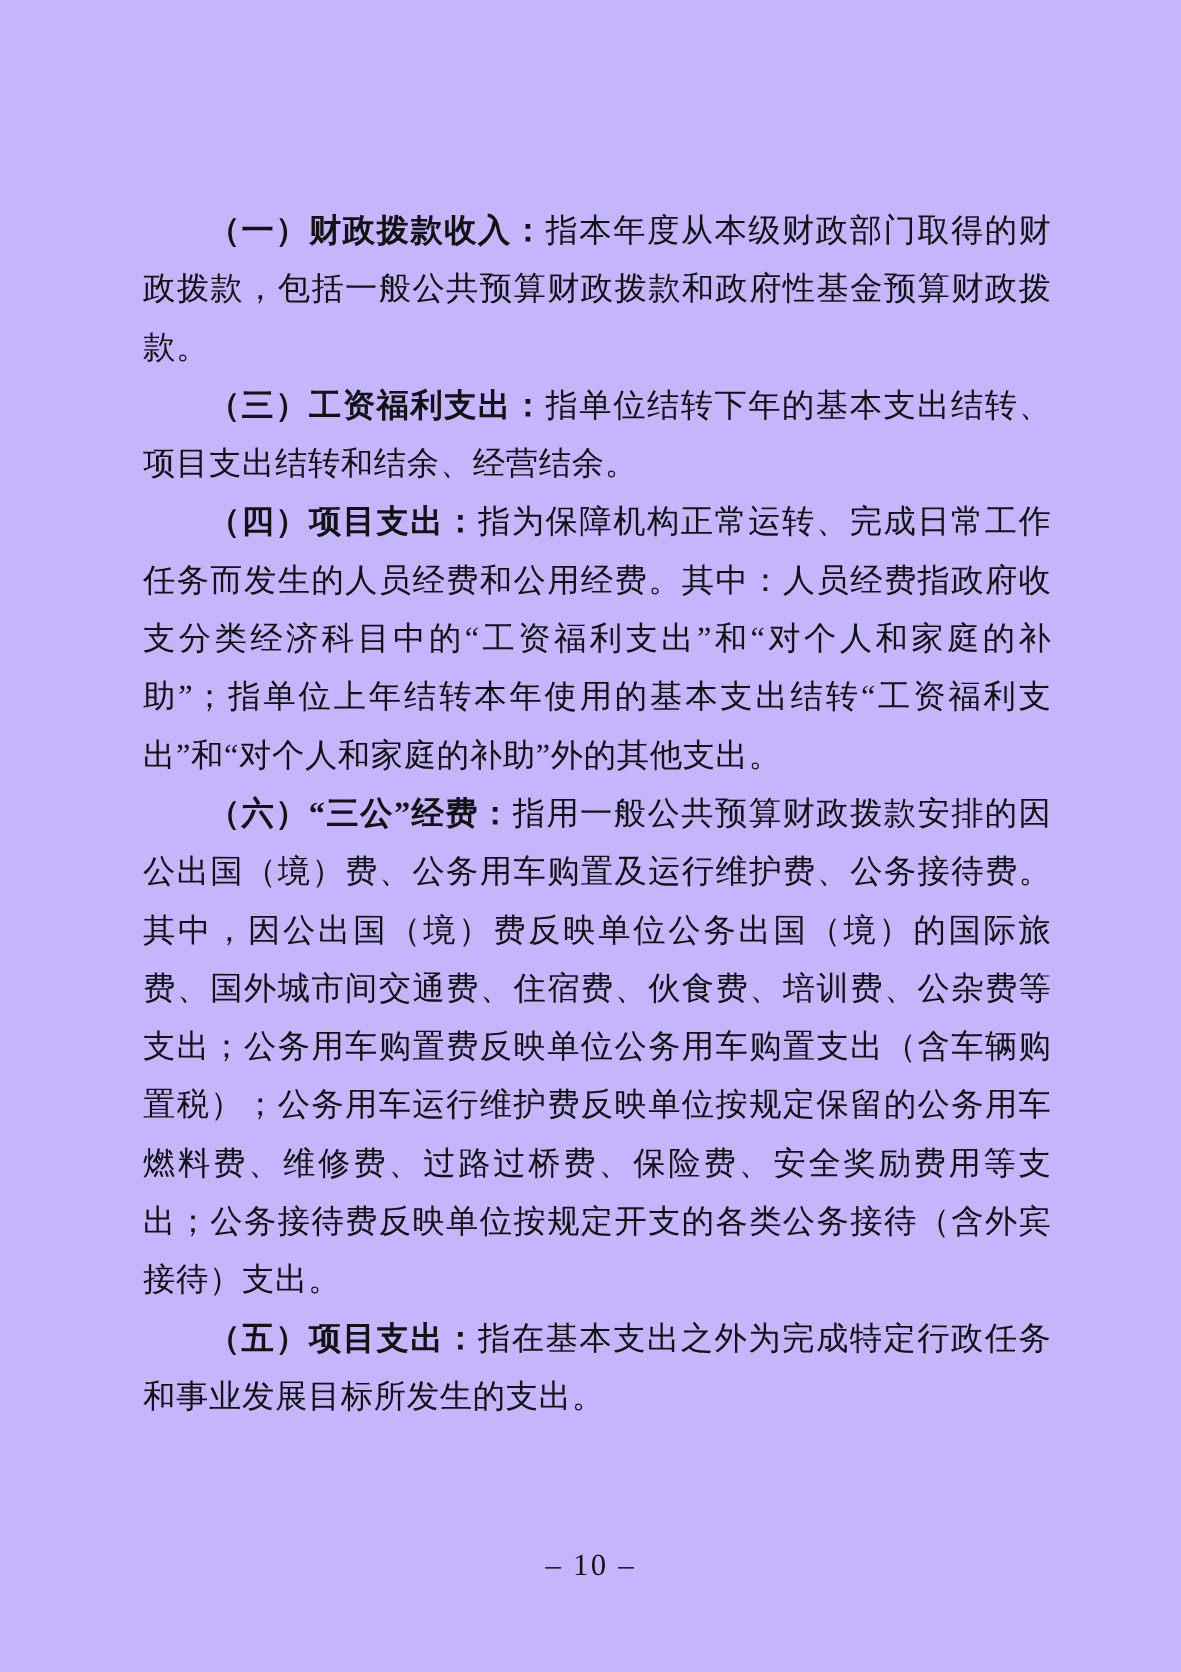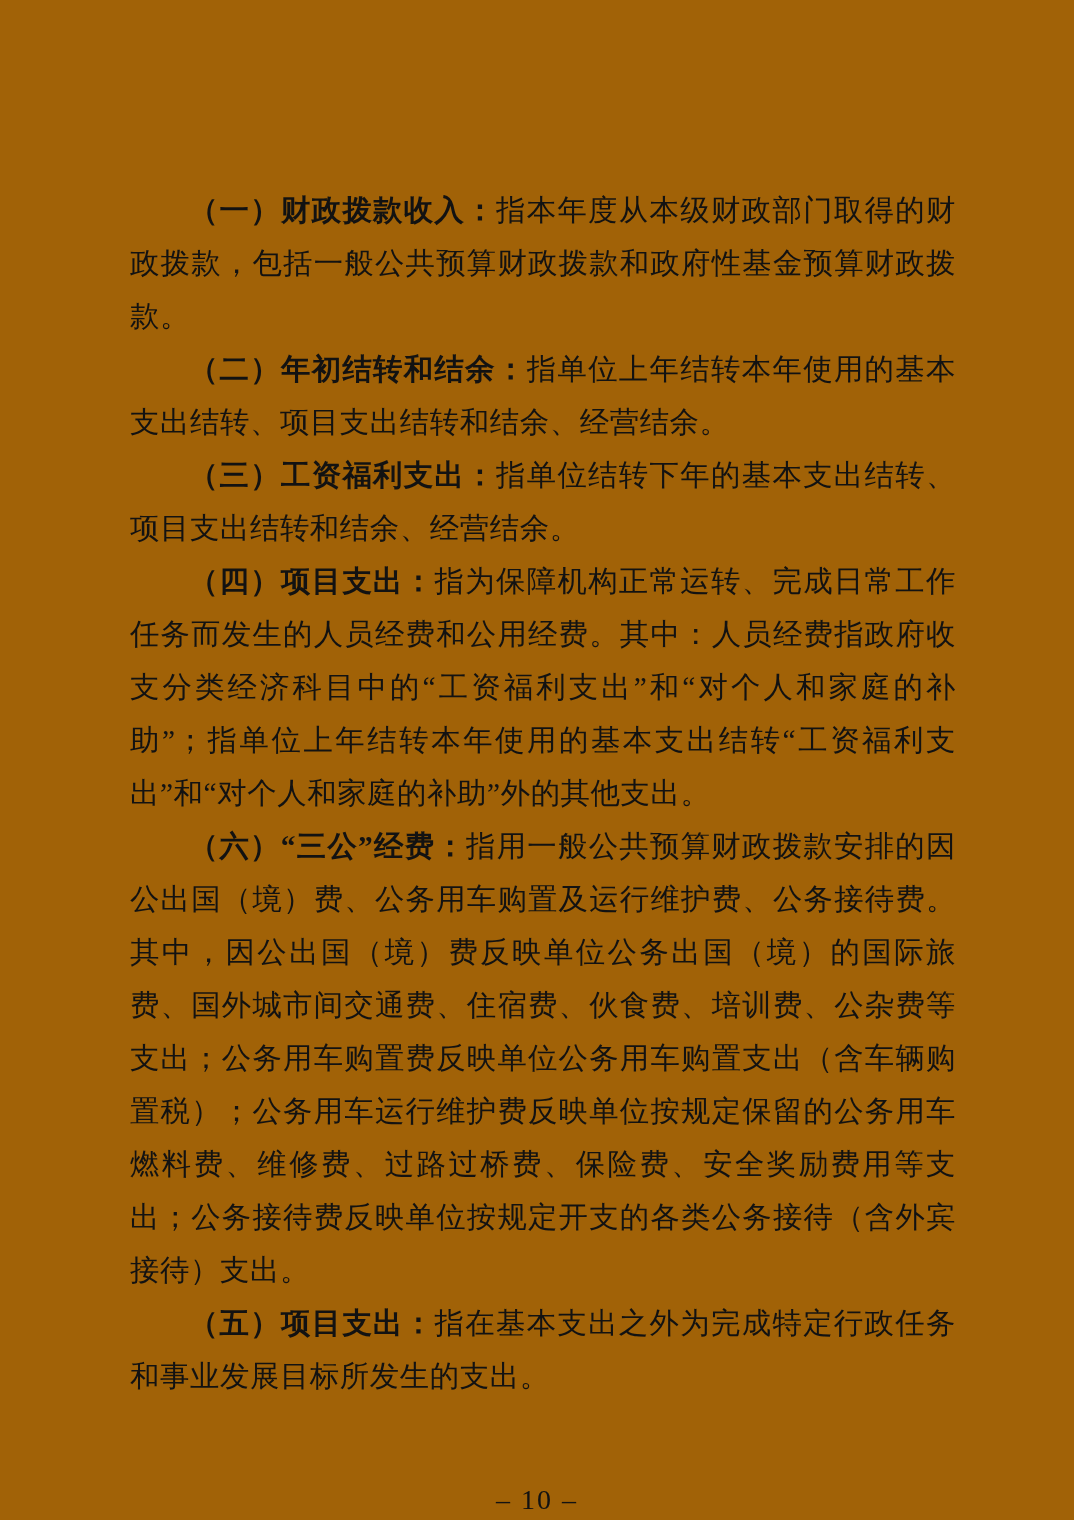--- a/index.html
+++ b/index.html
@@ -4,21 +4,21 @@
 <style>
   * { margin: 0; padding: 0; box-sizing: border-box; }
   html, body {
     background: #ffffff;
     font-family: "Liberation Serif", "DejaVu Serif", serif;
   }
   .page {
     position: relative;
     width: 1074px;
     height: 1520px;
-    background: #a16207;
+    background: #c4b5fd;
     overflow: hidden;
     padding-left: 45px;
   }
   .content {
     position: absolute;
     left: 130px;
     top: 184px;
     width: 826px;
     color: #121212;
   }
@@ -28,36 +28,35 @@
     text-align: justify;
     text-indent: 2em;
     letter-spacing: 0.02em;
     word-break: break-all;
   }
   .para-heading {
     font-weight: bold;
   }
   .page-number {
     position: absolute;
-    top: 1480px;
+    top: 1404px;
     left: 0;
     width: 100%;
     text-align: center;
     font-size: 28px;
     line-height: 40px;
     color: #121212;
     letter-spacing: 2px;
   }
 </style>
 </head>
 <body>
 
 <div class="page">
   <div class="content">
     <p class="para"><span class="para-heading">（一）财政拨款收入：</span><span class="para-body">指本年度从本级财政部门取得的财政拨款，包括一般公共预算财政拨款和政府性基金预算财政拨款。</span></p>
-    <p class="para"><span class="para-heading">（二）年初结转和结余：</span><span class="para-body">指单位上年结转本年使用的基本支出结转、项目支出结转和结余、经营结余。</span></p>
     <p class="para"><span class="para-heading">（三）工资福利支出：</span><span class="para-body">指单位结转下年的基本支出结转、项目支出结转和结余、经营结余。</span></p>
     <p class="para"><span class="para-heading">（四）项目支出：</span><span class="para-body">指为保障机构正常运转、完成日常工作任务而发生的人员经费和公用经费。其中：人员经费指政府收支分类经济科目中的“工资福利支出”和“对个人和家庭的补助”；指单位上年结转本年使用的基本支出结转“工资福利支出”和“对个人和家庭的补助”外的其他支出。</span></p>
     <p class="para"><span class="para-heading">（六）“三公”经费：</span><span class="para-body">指用一般公共预算财政拨款安排的因公出国（境）费、公务用车购置及运行维护费、公务接待费。其中，因公出国（境）费反映单位公务出国（境）的国际旅费、国外城市间交通费、住宿费、伙食费、培训费、公杂费等支出；公务用车购置费反映单位公务用车购置支出（含车辆购置税）；公务用车运行维护费反映单位按规定保留的公务用车燃料费、维修费、过路过桥费、保险费、安全奖励费用等支出；公务接待费反映单位按规定开支的各类公务接待（含外宾接待）支出。</span></p>
     <p class="para"><span class="para-heading">（五）项目支出：</span><span class="para-body">指在基本支出之外为完成特定行政任务和事业发展目标所发生的支出。</span></p>
   </div>
   <div class="page-number">– 10 –</div>
 </div>
 
 </body></html>

